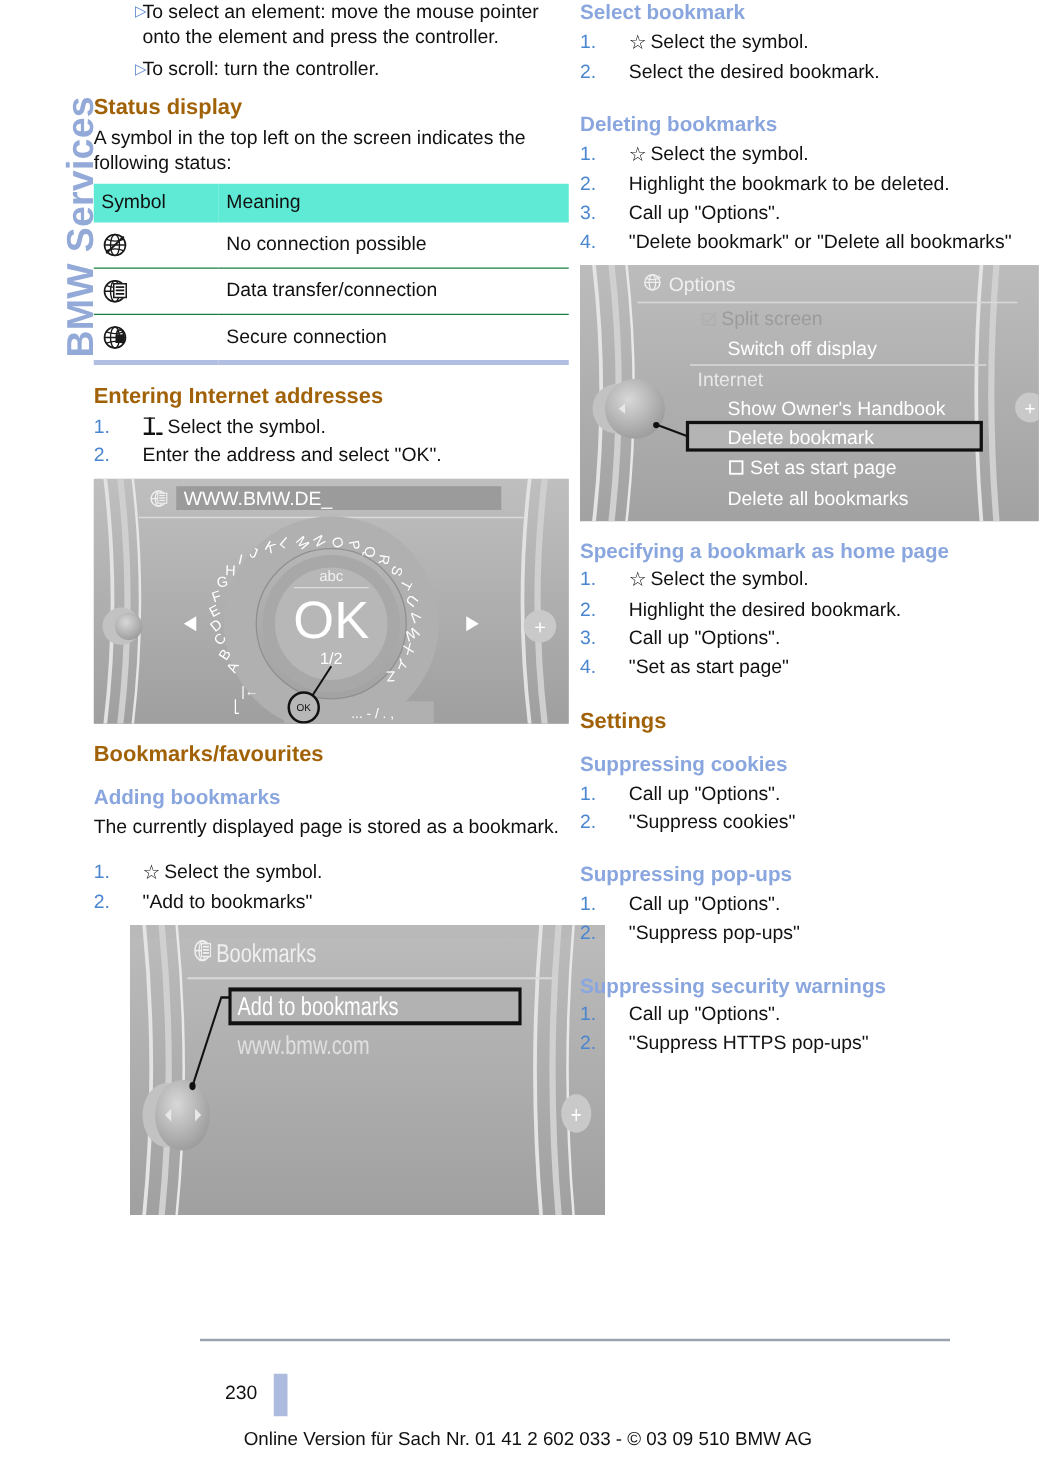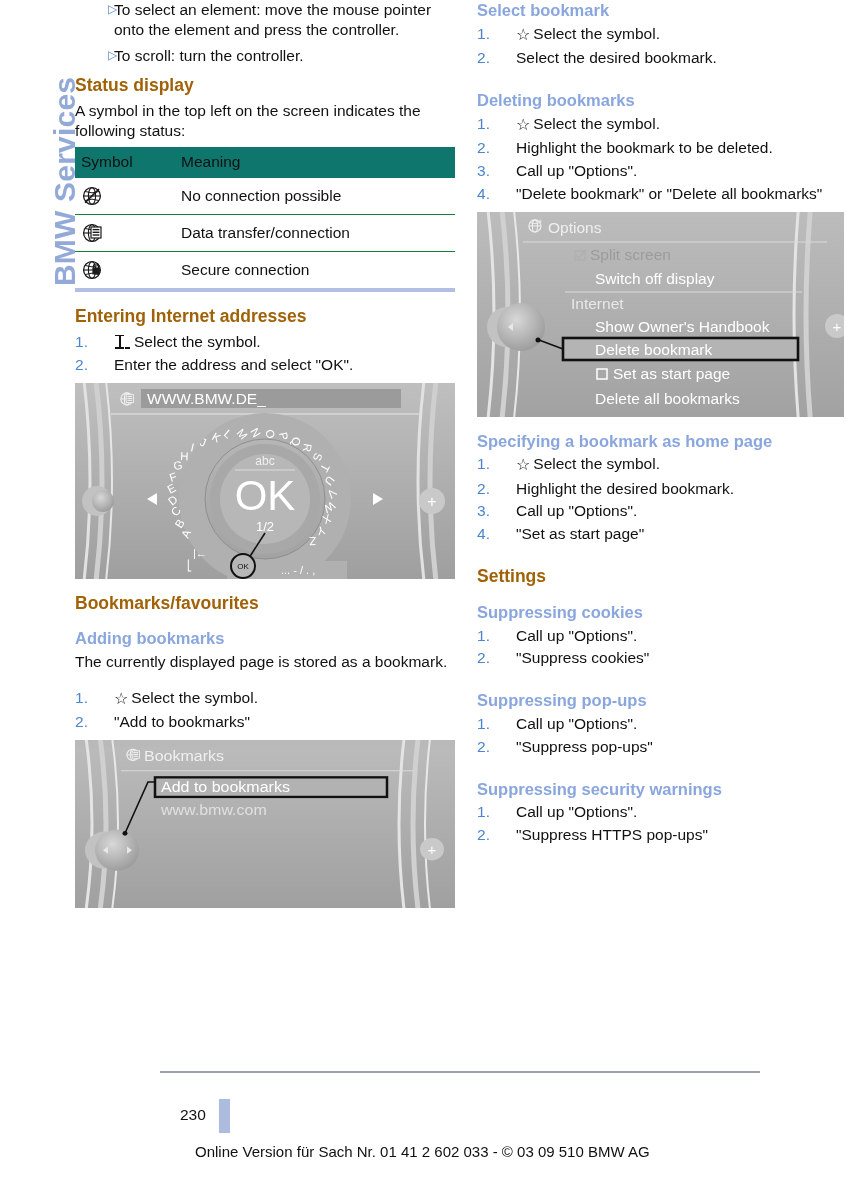--- a/index.html
+++ b/index.html
@@ -40,21 +40,21 @@
     position: absolute;
     left: 0; top: 0;
     width: 847px;
     height: 1090px;
   }
   .col {
     position: absolute;
     top: 0;
   }
   .col-left  { left: 75px;  width: 380px; }
-  .col-right { left: 477px; width: 367px; }
+  .col-right { left: 464px; width: 367px; }
 
   
   .h2 {
     color: #a16207;
     font-size: 17.5px;
     font-weight: bold;
     margin: 0 0 4px 0;
     line-height: 1.25;
   }
   .h3 {
@@ -132,21 +132,21 @@
   .sym-ibeam .b  { left: 1px;  top: 12.4px; width: 9px; height: 1.6px; }
   .sym-ibeam .u  { left: 11px; top: 12.4px; width: 5px; height: 1.6px; }
 
   
   table.sym-table {
     width: 380px;
     border-collapse: collapse;
     margin: 4px 0 14px 0;
   }
   table.sym-table thead th {
-    background: #0f766e;
+    background: #5eead4;
     text-align: left;
     font-weight: normal;
     font-size: 15.5px;
     color: #111;
     padding: 6px 0 7px 6px;
   }
   table.sym-table thead th.col-sym { width: 100px; }
   table.sym-table tbody td {
     border-bottom: 1px solid #15803d;
     font-size: 15.5px;
@@ -163,21 +163,21 @@
 
   
   .idrive {
     position: relative;
     width: 380px;
     background: linear-gradient(180deg,#b9b9b9 0%,#aeaeae 45%,#a3a3a3 100%);
     overflow: hidden;
     margin: 8px 0 14px 0;
   }
   .idrive.tall  { height: 196px; }
-  .idrive.short { height: 168px; }
+  .idrive.short { height: 232px; margin-left: 29px; }
   .idrive.opts  { height: 205px; width: 367px; }
 
   .idrive svg { display: block; width: 100%; height: 100%; }
 
   
   .footer {
     position: absolute;
     left: 0; bottom: 0;
     width: 847px;
     height: 110px;

